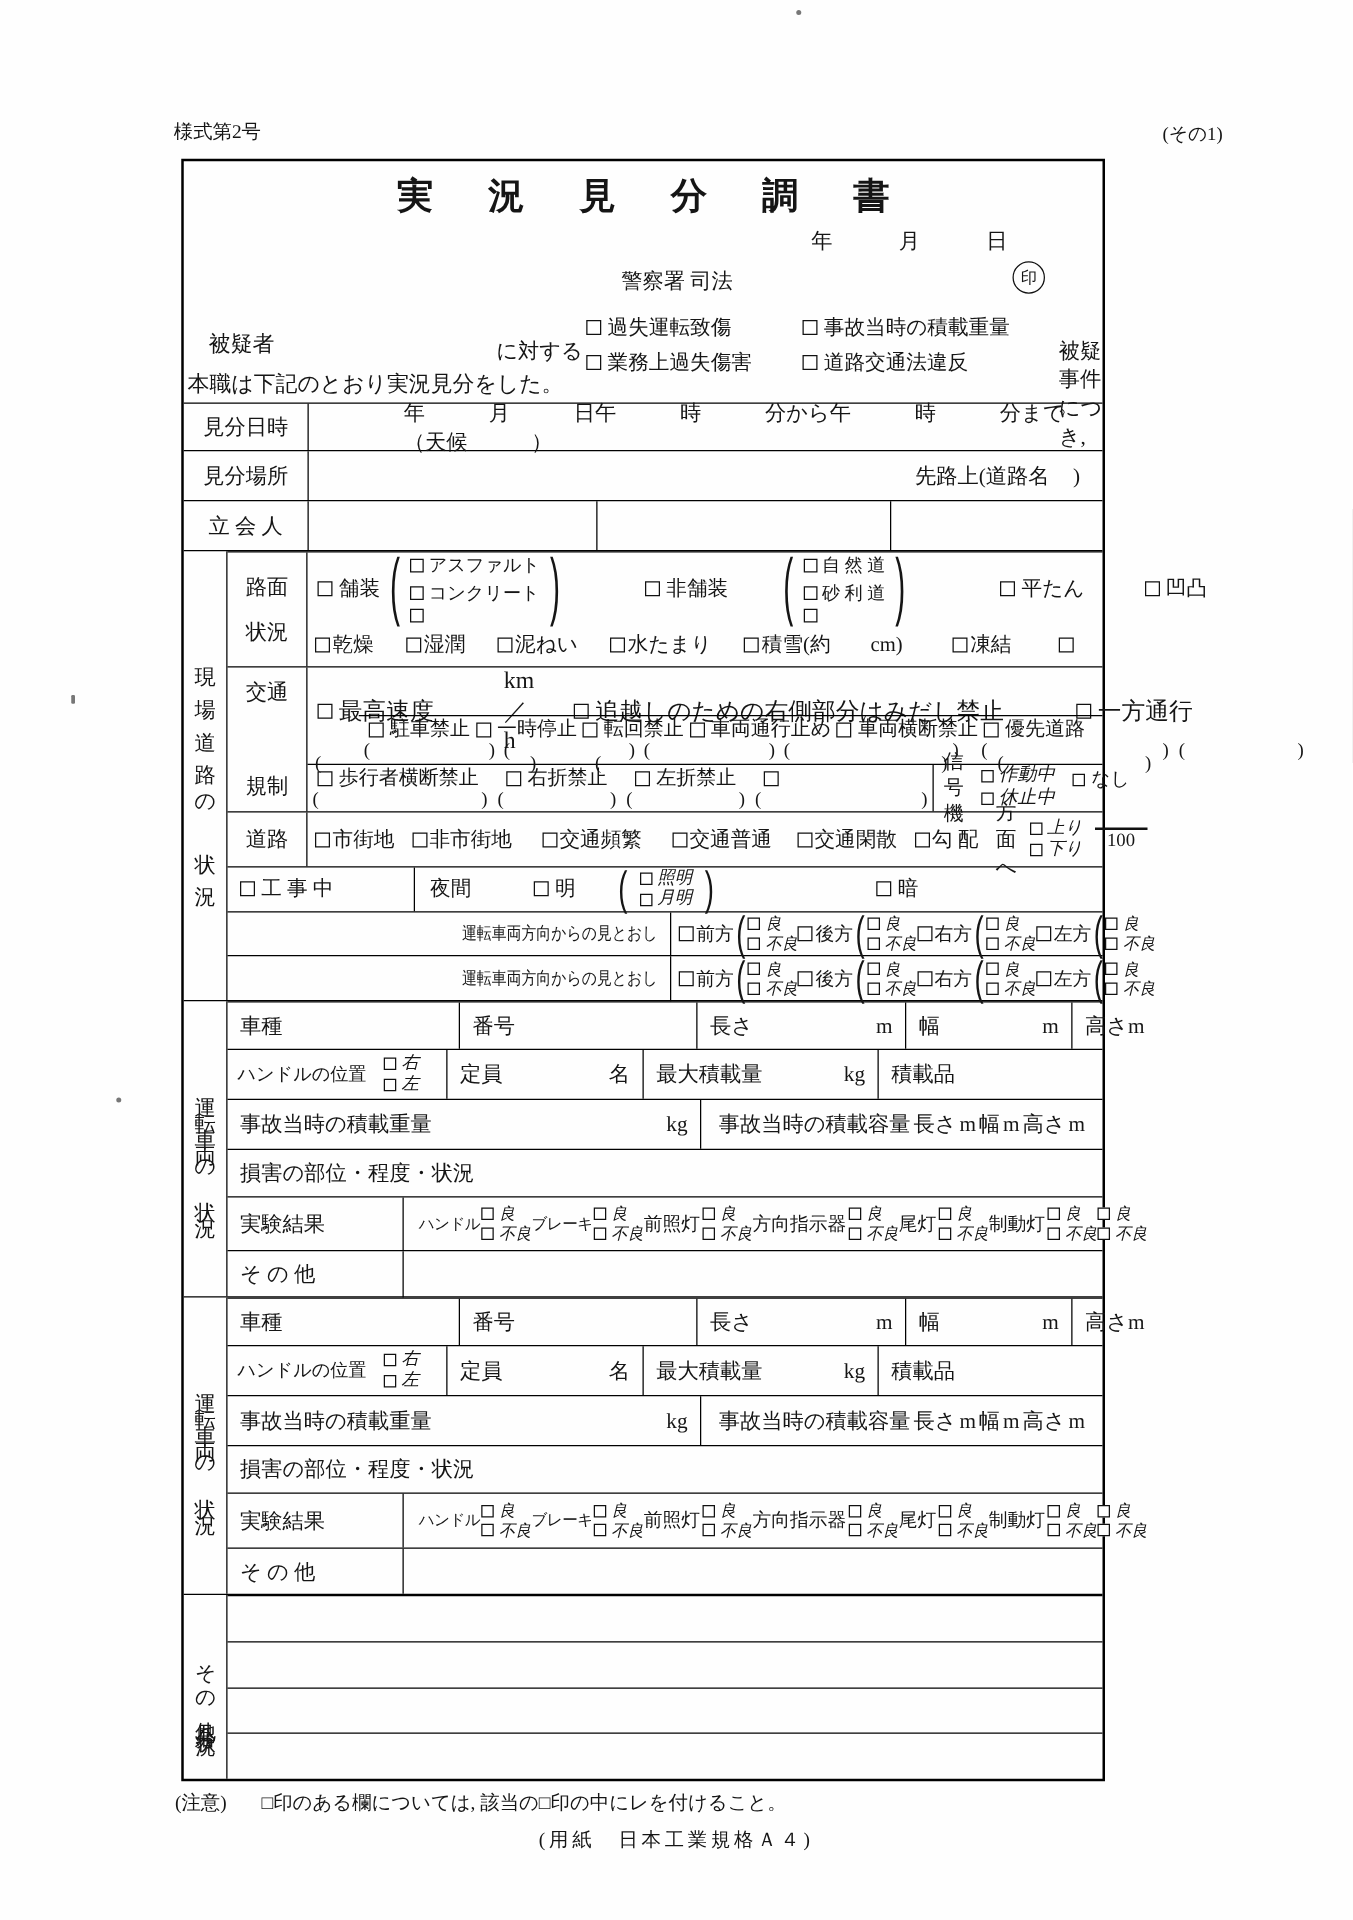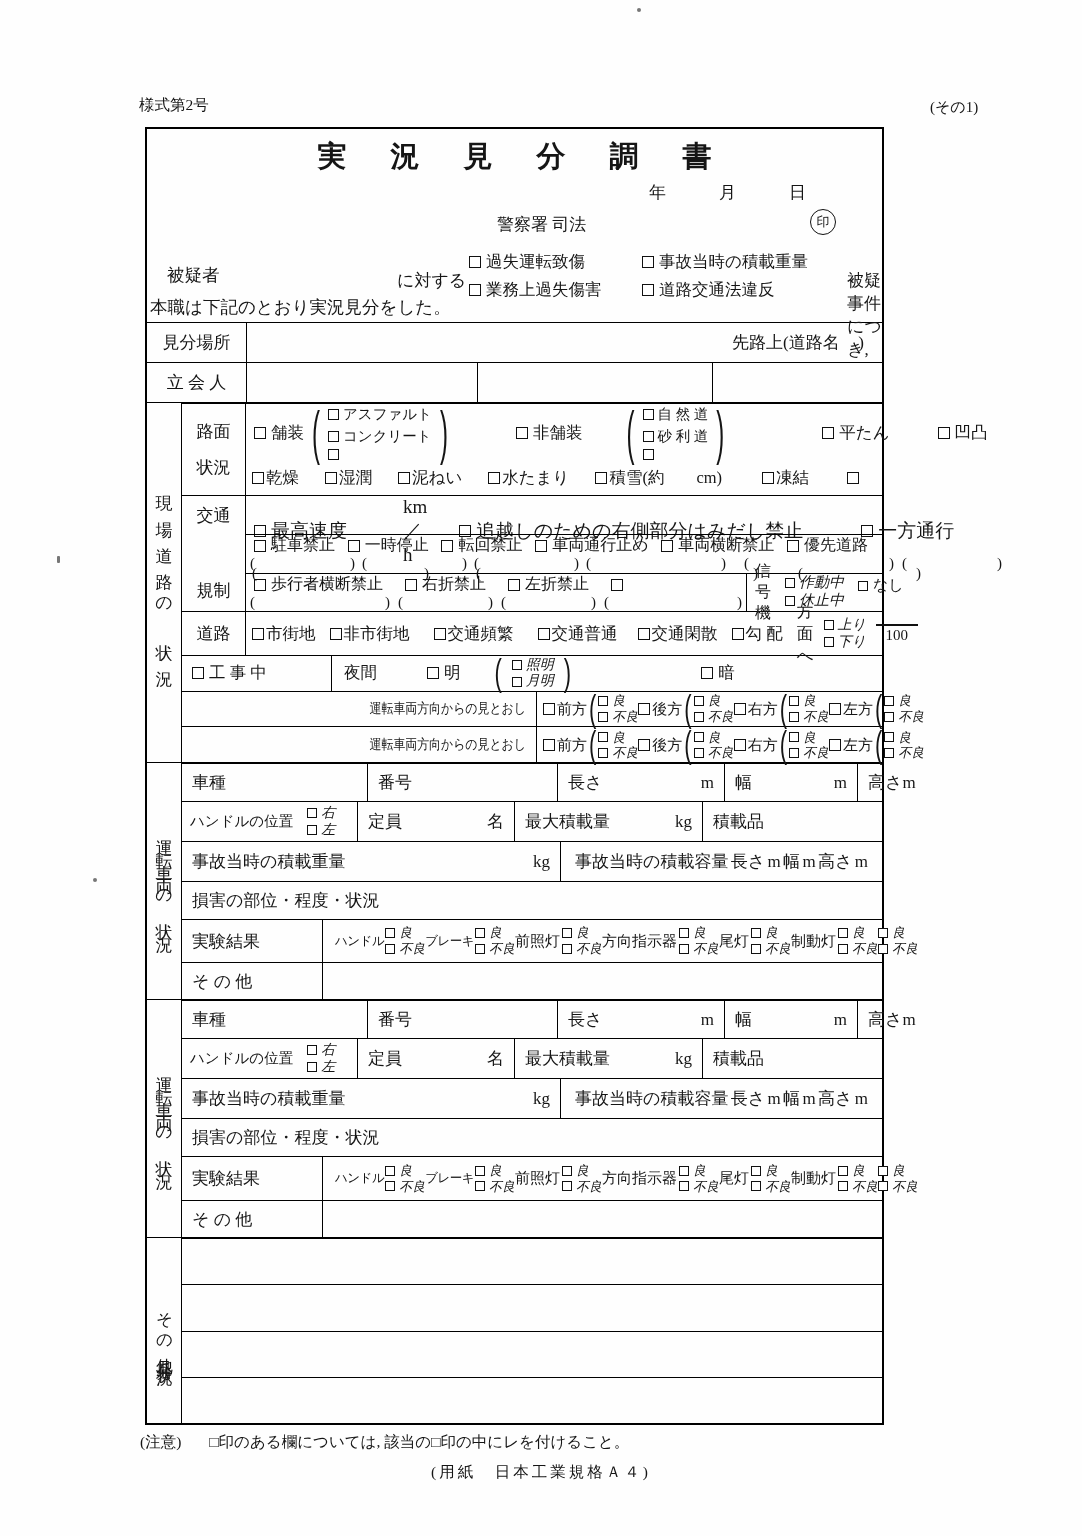--- a/index.html
+++ b/index.html
@@ -86,20 +86,24 @@
           </span>
         <span class="ckl">
             <span class="ck"></span>
             <span>道路交通法違反</span>
           </span>
       </div>
       <div class="abs" style="left:700px;top:140px;font-size:17px;">被疑事件につき,</div>
       <div class="abs" style="left:3px;top:166px;font-size:17.5px;">本職は下記のとおり実況見分をした。</div>
     </div>
 
+    <div class="frow" style="height:38px;">
+      <div class="lab100">見分日時</div>
+      <div class="content" style="display:flex;align-items:center;padding-left:76px;font-size:17px;">年　　　月　　　日午　　　時　　　分から午　　　時　　　分まで（天候　　　）</div>
+    </div>
 
     <div class="frow" style="height:40px;">
       <div class="lab100">見分場所</div>
       <div class="content" style="display:flex;align-items:center;font-size:17px;">
         <span style="margin-left:485px;">先路上(道路名</span>
         <span style="margin-left:auto;margin-right:18px;">)</span>
       </div>
     </div>
 
     <div class="frow" style="height:40px;">
@@ -151,21 +155,21 @@
                   </span>
                 <span class="ckl">
                     <span class="ck"></span>
                     <span>砂 利 道</span>
                   </span>
                 <span class="ckl">
                     <span class="ck"></span>
                   </span>
               </span>
               <span class="bp3">)</span>
-              <span class="ckl" style="margin-left:62px;padding-left:28px;">
+              <span class="ckl" style="margin-left:40px;padding-left:28px;">
                   <span class="ck"></span>
                   <span>平たん</span>
                 </span>
               <span class="ckl" style="margin-left:40px;">
                   <span class="ck"></span>
                   <span>凹凸</span>
                 </span>
             </div>
             <div style="height:34px;display:flex;align-items:center;gap:26px;padding-left:6px;font-size:16.5px;">
               <span class="ckl" style="gap:2px;">
@@ -228,21 +232,21 @@
                 <span class="pp" style="left:230px;width:282px;">
                     <span>(</span>
                     <span>)</span>
                   </span>
                 <span class="pp" style="left:552px;width:123px;">
                     <span>(</span>
                     <span>)</span>
                   </span>
               </div>
             </div>
-            <div style="height:40px;border-top:1.7px solid #000;display:flex;flex-direction:column;justify-content:space-evenly;box-sizing:border-box;">
+            <div style="height:40px;border-top:1.7px solid #000;display:flex;flex-direction:column;justify-content:space-evenly;box-sizing:border-box;margin-left:41px;">
               <div style="display:flex;align-items:center;justify-content:space-between;padding:0 14px 0 8px;font-size:16px;">
                 <span class="ckl">
                     <span class="ck"></span>
                     <span>駐車禁止</span>
                   </span>
                 <span class="ckl">
                     <span class="ck"></span>
                     <span>一時停止</span>
                   </span>
                 <span class="ckl">

